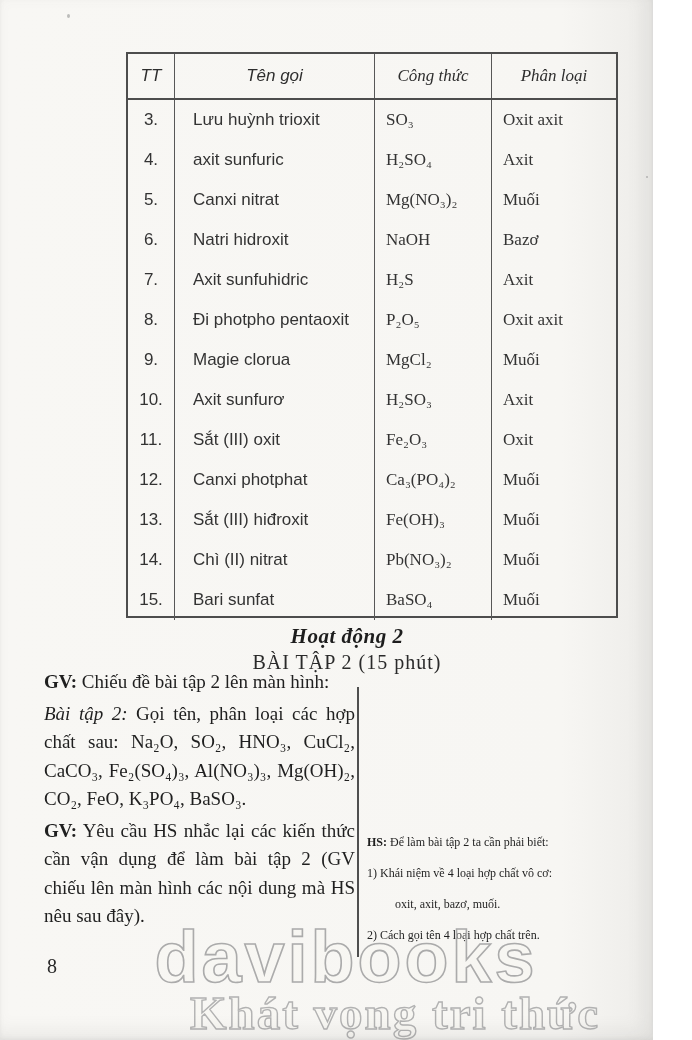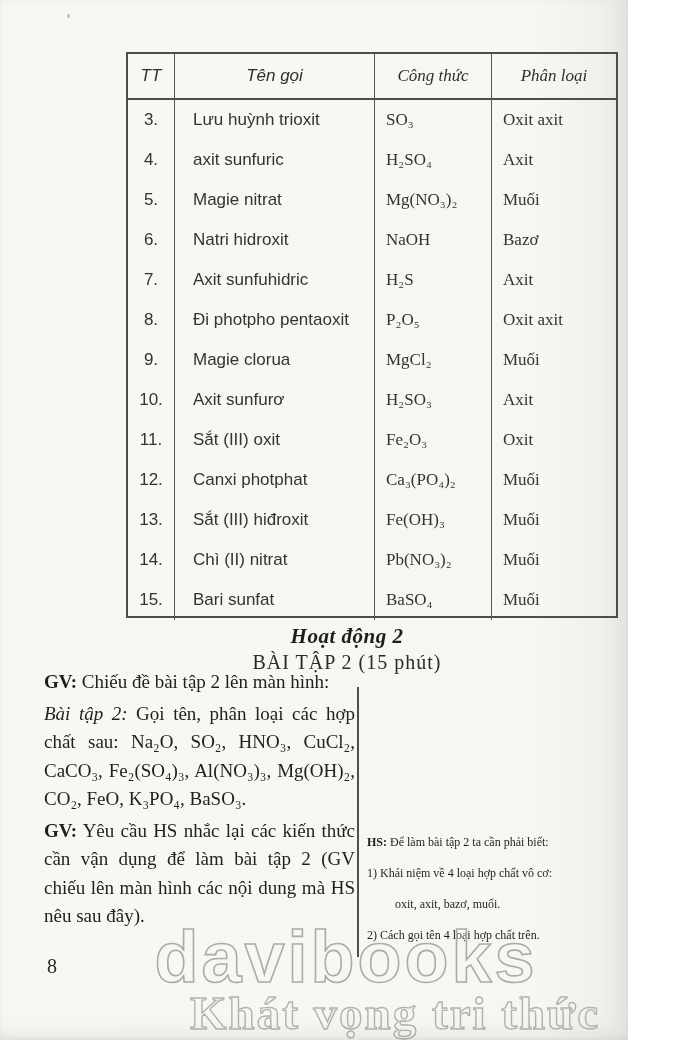--- a/index.html
+++ b/index.html
@@ -3,20 +3,21 @@
 <meta charset="utf-8">
 <style>
   html,body{margin:0;padding:0;background:#ffffff;}
   .page{
     position:relative;
     width:628px;height:1040px;
     background:linear-gradient(90deg,#f8f7f4 0%,#f7f6f3 86%,#eeedea 99%);
     overflow:hidden;
     font-family:"Liberation Serif","DejaVu Serif",serif;
     color:#242424;
+    padding-left:25px;
   }
   .page::after{
     content:"";position:absolute;inset:0;pointer-events:none;
     box-shadow:inset -8px -8px 18px rgba(110,110,110,0.10), inset 0 -2px 4px rgba(140,140,140,0.12);
   }
 
   
   .ctable{
     position:absolute;left:126px;top:52px;width:492px;height:566px;
     border:2px solid #4d4d4d;box-sizing:border-box;
@@ -101,21 +102,21 @@
 
         <div class="trow">
           <div class="tcell c-tt">4.</div>
           <div class="tcell c-name">axit sunfuric</div>
           <div class="tcell c-formula">H₂SO₄</div>
           <div class="tcell c-category">Axit</div>
         </div>
 
         <div class="trow">
           <div class="tcell c-tt">5.</div>
-          <div class="tcell c-name">Magie nitrat</div>
+          <div class="tcell c-name">Canxi nitrat</div>
           <div class="tcell c-formula">Mg(NO₃)₂</div>
           <div class="tcell c-category">Muối</div>
         </div>
 
         <div class="trow">
           <div class="tcell c-tt">6.</div>
           <div class="tcell c-name">Natri hidroxit</div>
           <div class="tcell c-formula">NaOH</div>
           <div class="tcell c-category">Bazơ</div>
         </div>

